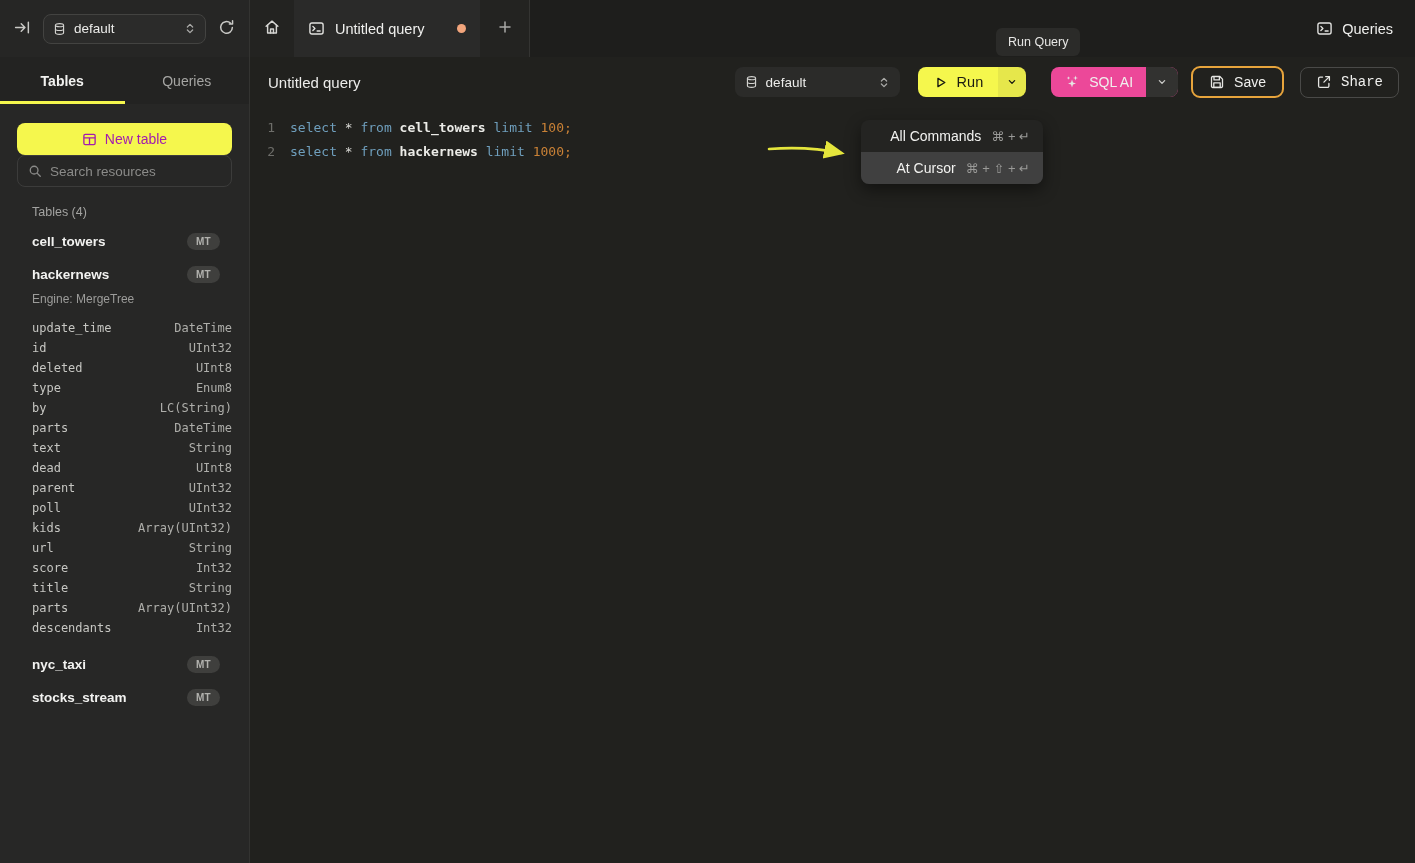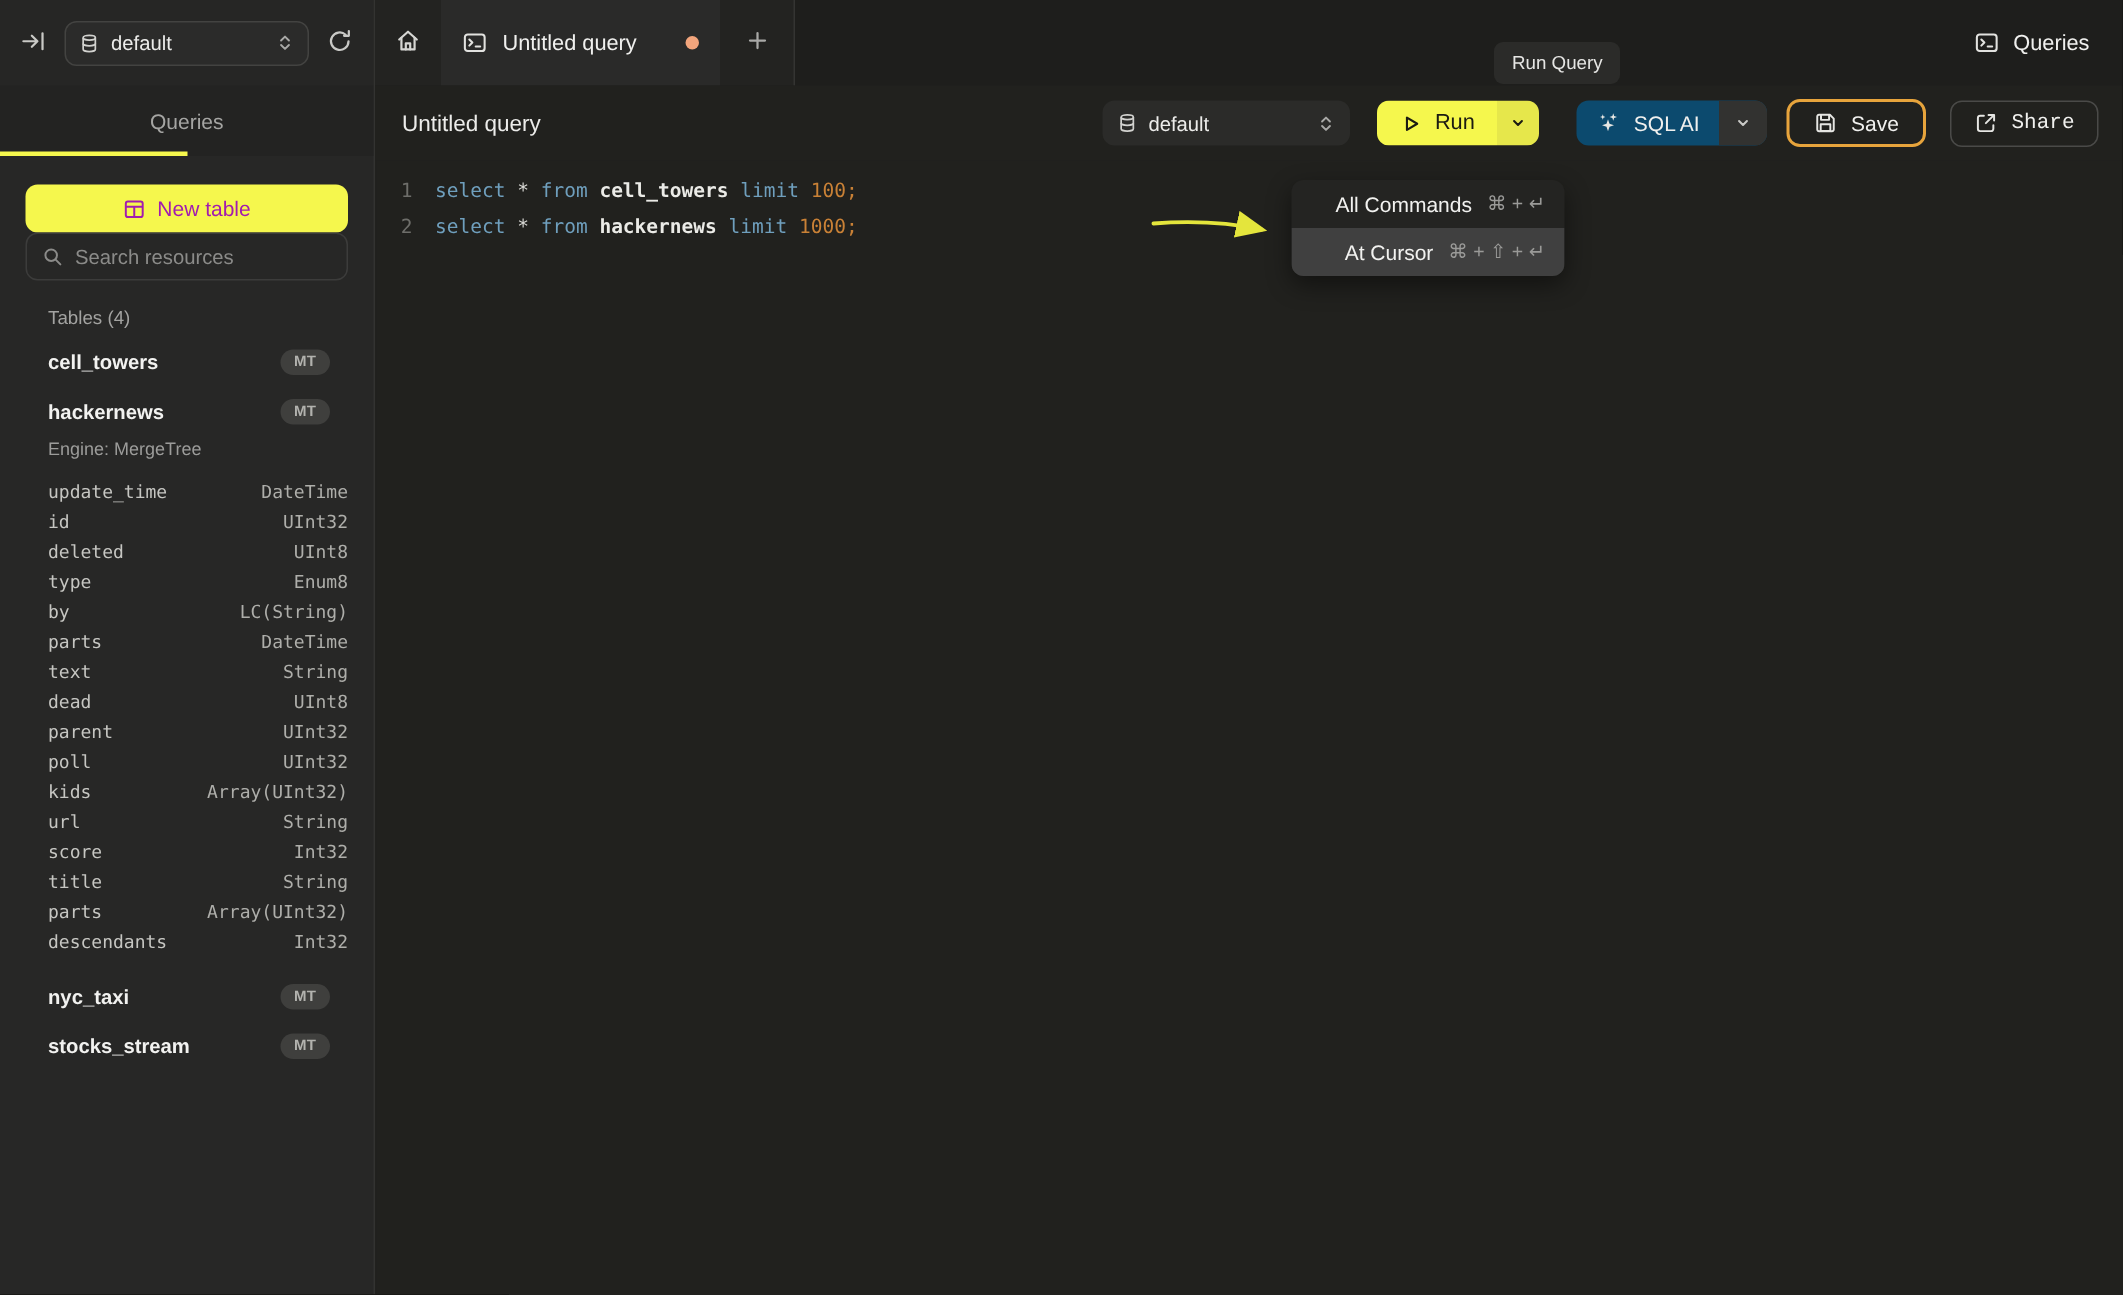--- a/index.html
+++ b/index.html
@@ -44,21 +44,21 @@
 
   
   .toolbar { position:absolute; left:250px; top:57px; width:1165px; height:50px; display:flex; align-items:center; background:#21211e; padding:0 16px 0 18px; }
   .tb-title { font-size:15px; color:#ececea; }
   .tb-spacer { flex:1; }
   .tb-db { width:165px; height:30px; display:flex; align-items:center; gap:8px; padding:0 10px; background:#2b2b29; border:none; border-radius:8px; color:#ececea; font-size:13.5px; font-family:inherit; cursor:pointer; }
   .tb-db .lbl { flex:1; text-align:left; }
   .run-group { display:flex; margin-left:18px; height:30px; border-radius:8px; overflow:hidden; }
   .run-main { display:flex; align-items:center; gap:9px; padding:0 15px; background:var(--accent,#f5f74d); color:#1b1b12; font-size:14.5px; font-weight:500; border:none; font-family:inherit; cursor:pointer; }
   .run-caret { width:28px; display:flex; align-items:center; justify-content:center; background:#e6e74b; color:#1b1b12; border:none; cursor:pointer; }
-  .sqlai-group { display:flex; margin-left:25px; height:30px; border-radius:8px; overflow:hidden; background:#0c4a6e; }
+  .sqlai-group { display:flex; margin-left:25px; height:30px; border-radius:8px; overflow:hidden; background:#ec4899; }
   .sqlai-main { display:flex; align-items:center; gap:9px; padding:0 13px; color:#f0f0ee; font-size:14px; font-weight:500; background:none; border:none; font-family:inherit; cursor:pointer; }
   .sqlai-caret { width:32px; display:flex; align-items:center; justify-content:center; color:#c9c9c6; background:#323230; border:none; cursor:pointer; }
   .save-btn { display:flex; align-items:center; gap:9px; margin-left:13px; height:32px; padding:0 16px; background:transparent; border:2px solid var(--save-border,#e7a43c); border-radius:9px; color:#f0f0ee; font-size:14px; font-weight:500; font-family:inherit; cursor:pointer; }
   .share-btn { display:flex; align-items:center; gap:9px; margin-left:16px; height:31px; padding:0 15px; background:transparent; border:1px solid #4a4a48; border-radius:8px; color:#f0f0ee; font-size:14px; font-weight:500; font-family:Liberation Mono, monospace; cursor:pointer; }
 
   
   .editor { position:absolute; left:251px; top:107px; right:0; bottom:0; background:#21211e; padding-top:8px; font-family:"DejaVu Sans Mono","Liberation Mono",monospace; font-size:13px; }
   .code-line { display:flex; height:24px; align-items:center; }
   .line-num { width:24px; text-align:right; color:#6e6e6a; flex:none; }
   .code { margin-left:15px; white-space:pre; }
@@ -109,20 +109,21 @@
         <span>
           <svg width="17" height="17" viewBox="0 0 16 16" fill="none" stroke="currentColor" stroke-width="1.4" stroke-linecap="round">
               <path d="M13.5 8A5.5 5.5 0 1 1 11.7 3.9"></path>
               <path d="M13.7 1.6v3h-3" stroke-linejoin="round"></path>
             </svg>
         </span>
       </button>
     </div>
 
     <div class="side-tabs">
+      <button class="side-tab active">Tables</button>
       <button class="side-tab">Queries</button>
       <div class="side-tab-underline"></div>
     </div>
 
     <div class="side-body">
       <button class="new-table-btn">
         <span style="display:flex;">
           <svg width="15" height="15" viewBox="0 0 16 16" fill="none" stroke="currentColor" stroke-width="1.4">
               <rect x="2" y="2.5" width="12" height="11" rx="1.5"></rect>
               <path d="M2 6.2h12M8 6.2v7.3"></path>

